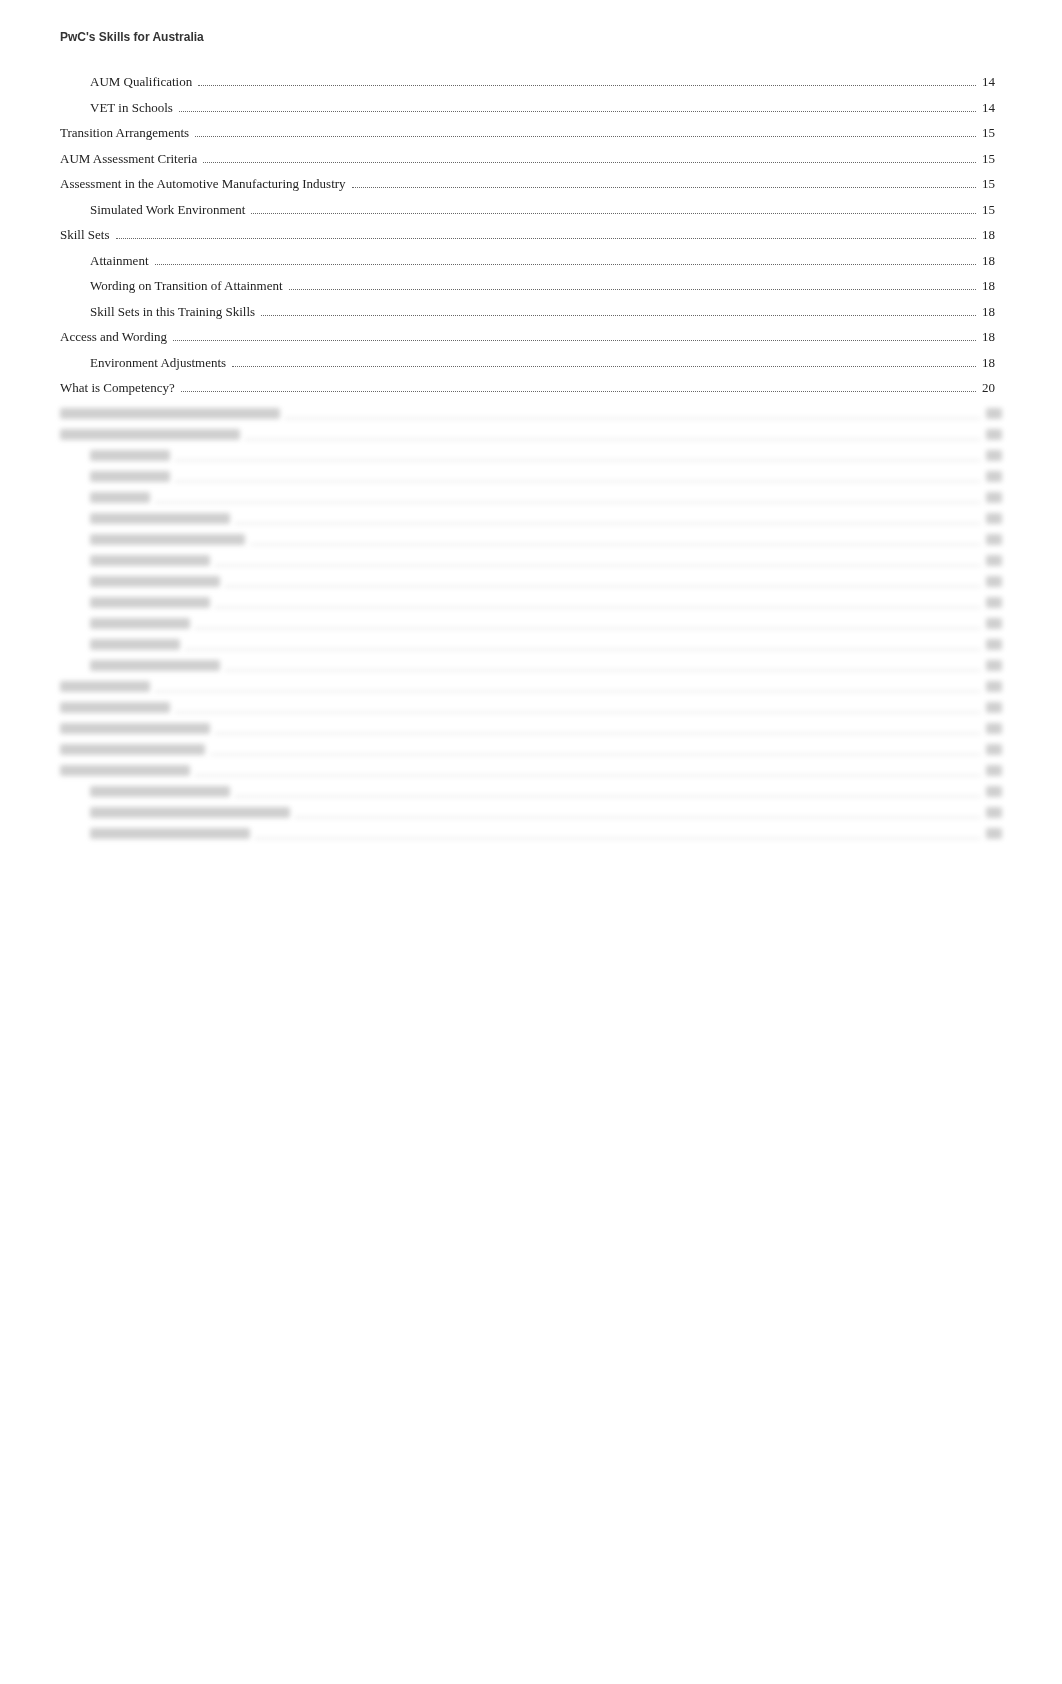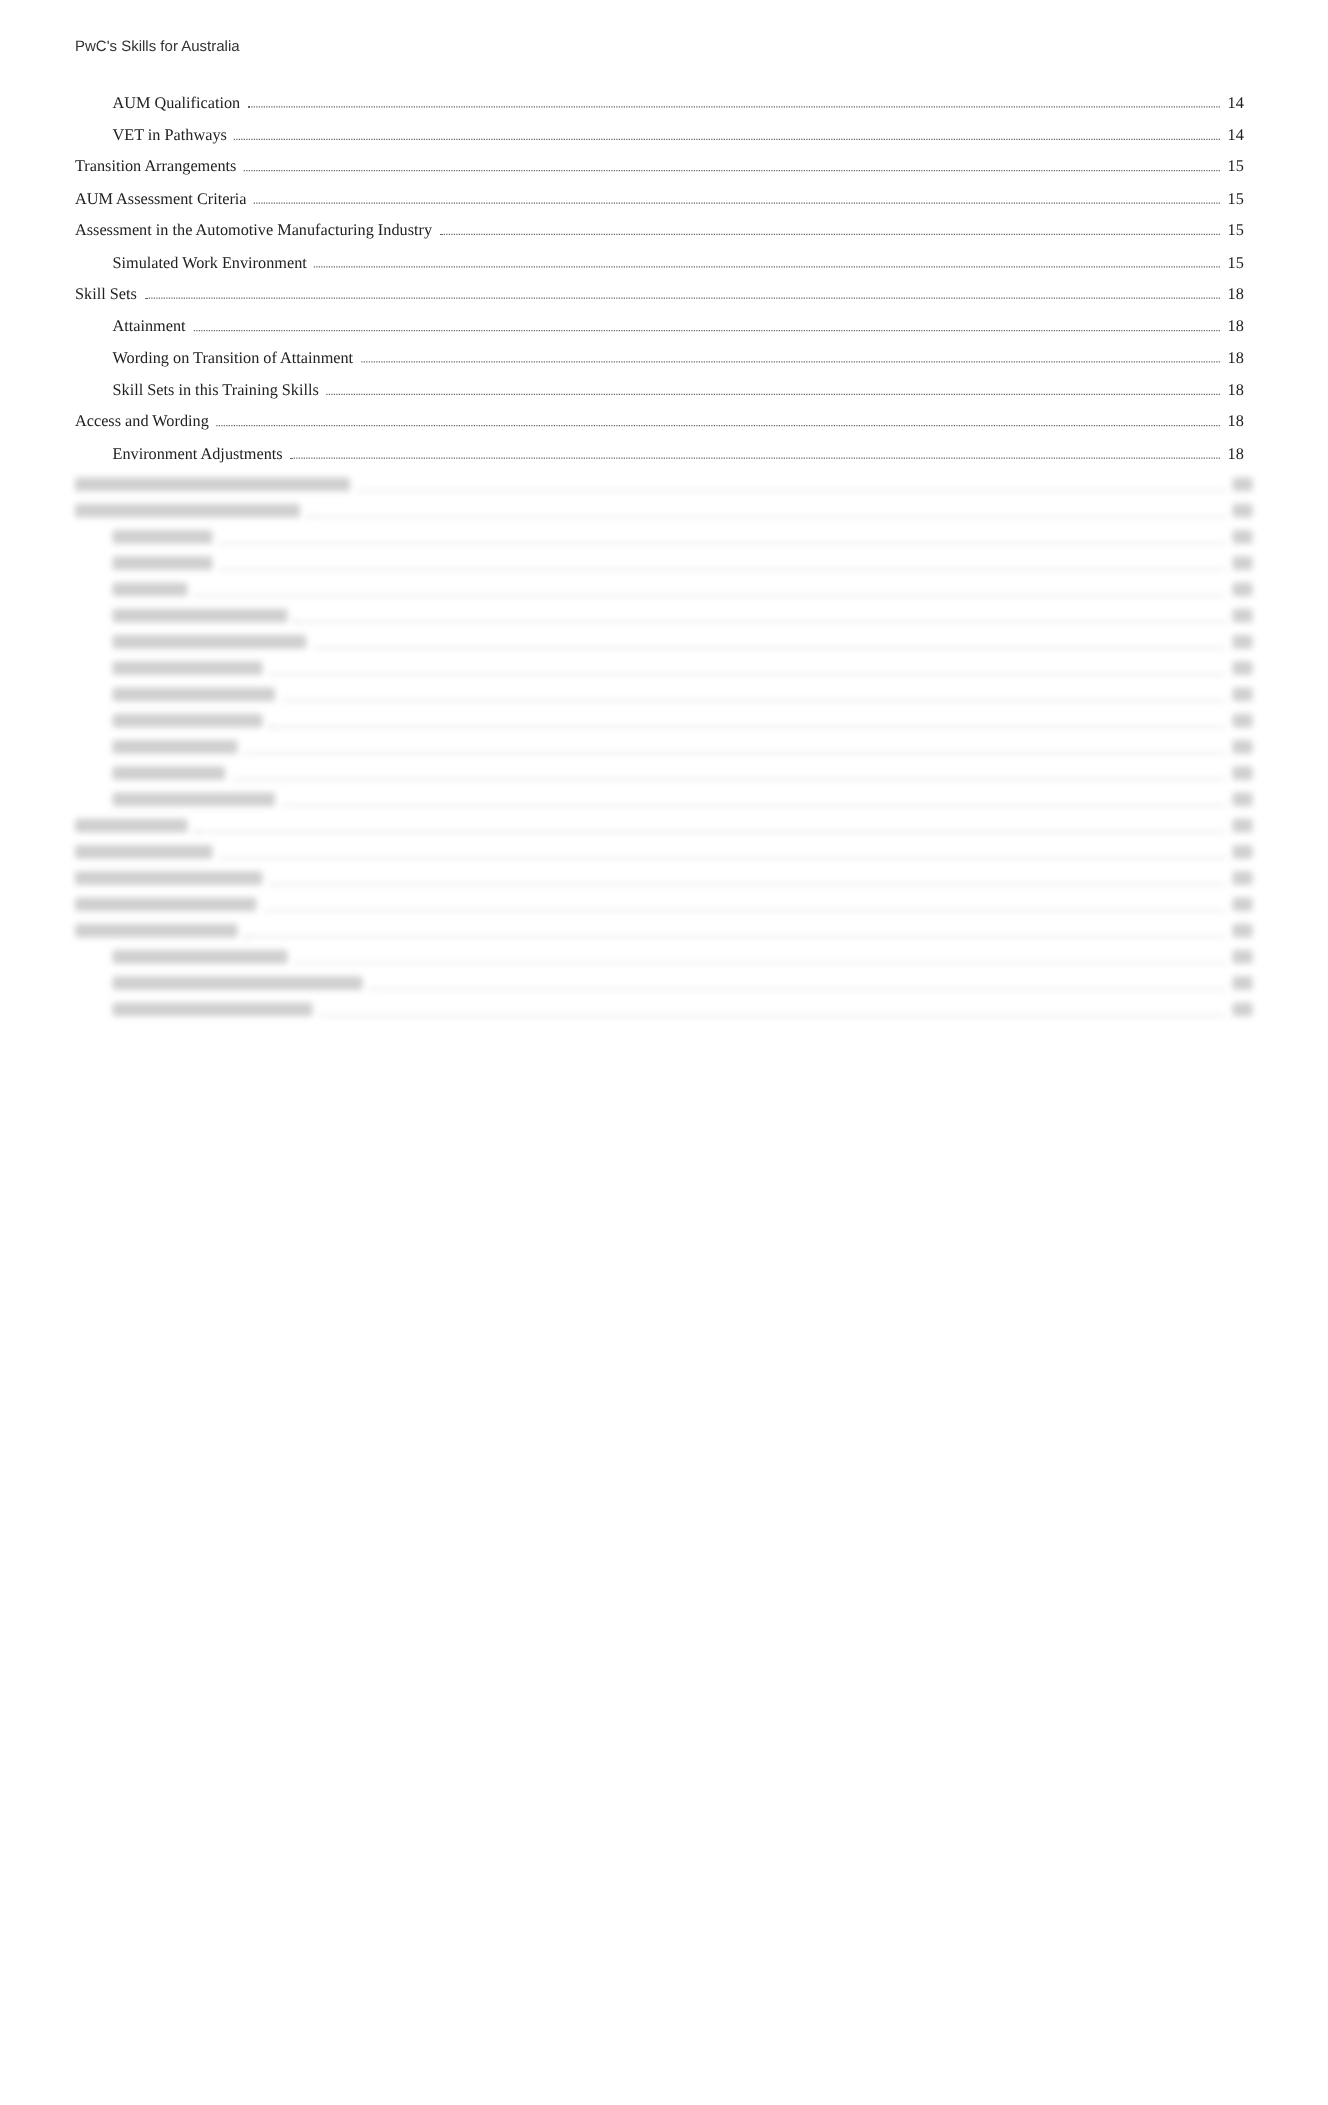--- a/index.html
+++ b/index.html
@@ -13,21 +13,21 @@
       font-family: Georgia, 'Times New Roman', Times, serif;
       font-size: 13px;
       color: #222;
       width: 1062px;
       min-height: 1684px;
       padding: 30px 60px 60px 60px;
     }
 
     .header {
       font-size: 12px;
-      font-weight: normal;
+      font-weight: bold;
       color: #333;
       margin-bottom: 28px;
       font-family: Arial, sans-serif;
     }
 
     .toc-container {
       margin-top: 10px;
     }
 
     .toc-item {
@@ -101,21 +101,21 @@
   <span>PwC's Skills for Australia</span>
 </div>
 
 <div class="toc-container">
 <div class="toc-item indented">
       <span class="toc-label">AUM Qualification</span>
       <span class="toc-dots"></span>
       <span class="toc-page">14</span>
     </div>
     <div class="toc-item indented">
-      <span class="toc-label">VET in Pathways</span>
+      <span class="toc-label">VET in Schools</span>
       <span class="toc-dots"></span>
       <span class="toc-page">14</span>
     </div>
     <div class="toc-item">
       <span class="toc-label">Transition Arrangements</span>
       <span class="toc-dots"></span>
       <span class="toc-page">15</span>
     </div>
     <div class="toc-item">
       <span class="toc-label">AUM Assessment Criteria</span>
@@ -154,20 +154,25 @@
     </div>
     <div class="toc-item">
       <span class="toc-label">Access and Wording</span>
       <span class="toc-dots"></span>
       <span class="toc-page">18</span>
     </div>
     <div class="toc-item indented">
       <span class="toc-label">Environment Adjustments</span>
       <span class="toc-dots"></span>
       <span class="toc-page">18</span>
+    </div>
+    <div class="toc-item">
+      <span class="toc-label">What is Competency?</span>
+      <span class="toc-dots"></span>
+      <span class="toc-page">20</span>
     </div>
   </div>
 
 <div class="blurred-section">
 <div class="blurred-row">
       <span class="blurred-label" style="width: 220px;"></span>
       <span class="blurred-dots"></span>
       <span class="blurred-page"></span>
     </div>
     <div class="blurred-row">

